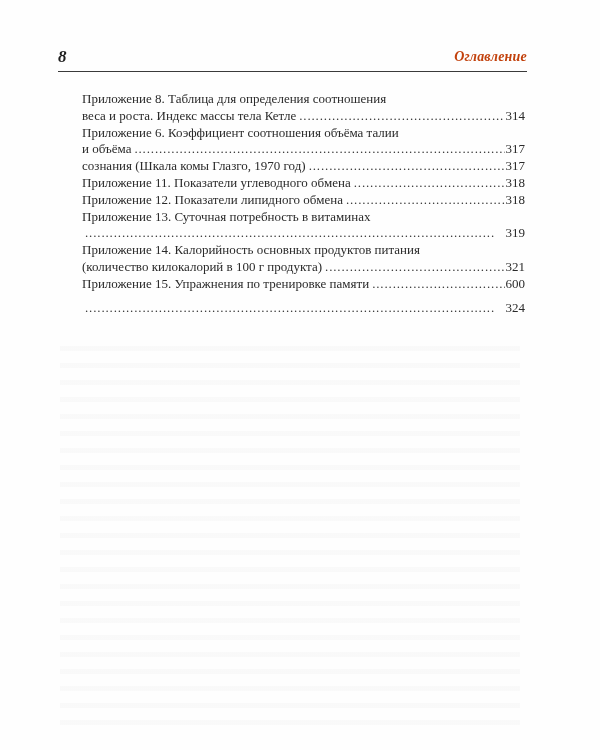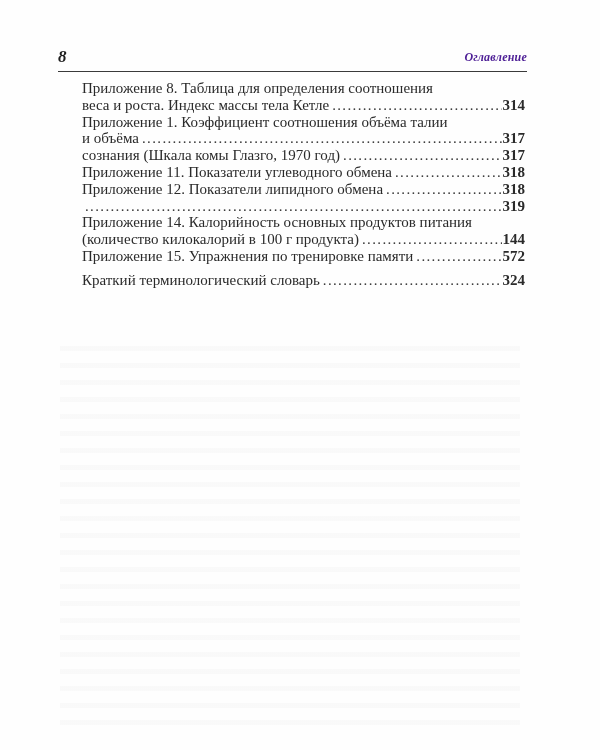--- a/index.html
+++ b/index.html
@@ -37,39 +37,39 @@
       font-size: 17px;
       line-height: 22px;
       color: #1e1e1e;
     }
     .section-title {
       position: absolute;
       right: 0;
       top: 0;
       font-weight: bold;
       font-style: italic;
-      font-size: 12px;
+      font-size: 14px;
       line-height: 22px;
-      color: #4c1d95;
+      color: #c2410c;
       letter-spacing: 0.2px;
     }
     .head-rule {
       position: absolute;
       left: 58px;
       top: 71px;
       width: 469px;
       height: 0;
       border-top: 1.3px solid #3a3a3a;
     }
     .toc {
       position: absolute;
       left: 82px;
-      top: 80px;
+      top: 91px;
       width: 443px;
-      font-size: 15px;
+      font-size: 13px;
       line-height: 16.8px;
     }
     .toc-entry {
       display: block;
       margin: 0;
     }
     .toc-entry.gap {
       margin-top: 7px;
     }
     .toc-line {
@@ -92,21 +92,20 @@
       margin: 0 1px 0 3px;
       color: #3a3a3a;
     }
     .toc-last .leader::before {
       content: ". . . . . . . . . . . . . . . . . . . . . . . . . . . . . . . . . . . . . . . . . . . . . . . . . . . . . . . . . . . . . . . . . . . . . . . . . . . . . . . . . . . . . . . . . . . . . . . . . . . .";
       letter-spacing: -1.2px;
     }
     .toc-last .pg {
       flex: 0 0 auto;
       text-align: right;
-      font-weight: bold;
     }
     
     .bleed {
       position: absolute;
       left: 60px;
       top: 335px;
       width: 460px;
       height: 400px;
       background:
         repeating-linear-gradient(to bottom,
@@ -132,21 +131,21 @@
     <div class="toc-entry">
       <span class="toc-line">Приложение 8. Таблица для определения соотношения</span>
       <span class="toc-last">
         <span class="txt">веса и роста. Индекс массы тела Кетле</span>
         <span class="leader"></span>
         <span class="pg">314</span>
       </span>
     </div>
 
     <div class="toc-entry">
-      <span class="toc-line">Приложение 1. Коэффициент соотношения объёма талии</span>
+      <span class="toc-line">Приложение 6. Коэффициент соотношения объёма талии</span>
       <span class="toc-last">
         <span class="txt">и объёма</span>
         <span class="leader"></span>
         <span class="pg">317</span>
       </span>
     </div>
 
     <div class="toc-entry">
       <span class="toc-last">
         <span class="txt">сознания (Шкала комы Глазго, 1970 год)</span>
@@ -165,46 +164,46 @@
 
     <div class="toc-entry">
       <span class="toc-last">
         <span class="txt">Приложение 12. Показатели липидного обмена</span>
         <span class="leader"></span>
         <span class="pg">318</span>
       </span>
     </div>
 
     <div class="toc-entry">
+      <span class="toc-line">Приложение 13. Суточная потребность в витаминах</span>
       <span class="toc-last">
         <span class="leader"></span>
         <span class="pg">319</span>
       </span>
     </div>
 
     <div class="toc-entry">
       <span class="toc-line">Приложение 14. Калорийность основных продуктов питания</span>
       <span class="toc-last">
         <span class="txt">(количество килокалорий в 100 г продукта)</span>
         <span class="leader"></span>
-        <span class="pg">144</span>
+        <span class="pg">321</span>
       </span>
     </div>
 
     <div class="toc-entry">
       <span class="toc-last">
         <span class="txt">Приложение 15. Упражнения по тренировке памяти</span>
         <span class="leader"></span>
-        <span class="pg">572</span>
+        <span class="pg">600</span>
       </span>
     </div>
 
     <div class="toc-entry gap">
       <span class="toc-last">
-        <span class="txt">Краткий терминологический словарь</span>
         <span class="leader"></span>
         <span class="pg">324</span>
       </span>
     </div>
 
   </div>
 
   <div class="bleed"></div>
 </div>
 

